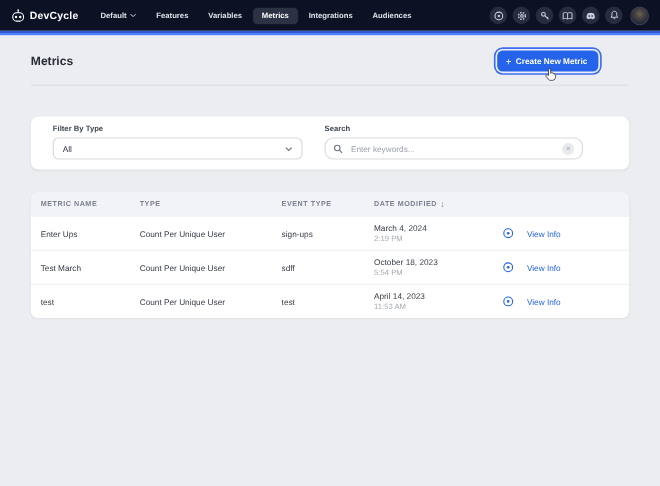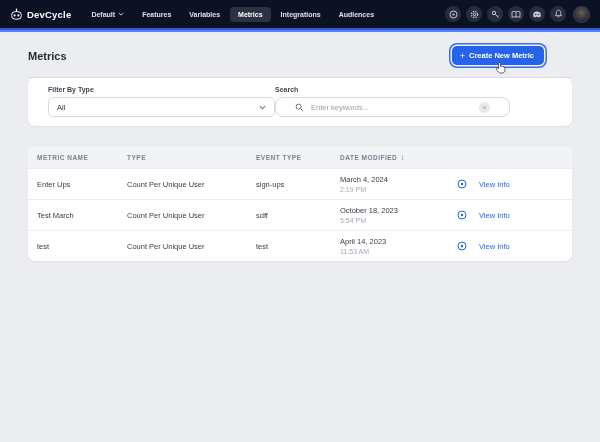--- a/index.html
+++ b/index.html
@@ -46,30 +46,30 @@
     background:var(--accent); color:#fff; font-family:inherit;
     font-size:7.5px; font-weight:600; padding:5px 10px 5px 8px; border-radius:5px;
     box-shadow:0 0 0 1.5px #eef1f6, 0 0 0 3px #3e6cf0;
     margin-right:28px;
   }
   .plus { font-size:9px; font-weight:400; line-height:6px; }
   .mouse-cursor { position:absolute; right:66px; top:30px; pointer-events:none; }
   .divider { border:none; border-top:1px solid #dcdee3; margin:0; }
   
   .card { background:#fff; border-radius:7px; box-shadow:0 1px 2px rgba(15,20,40,.05); }
-  .filter-card { padding:8px 20px 9px; display:flex; }
+  .filter-card { margin-top:28px; padding:8px 20px 9px; display:flex; gap:20px; }
   .field label { display:block; font-size:7px; font-weight:600; color:#3f4652; margin-bottom:4px; }
   .select {
     width:227px; height:20px; border:1px solid #d6d9de; border-radius:5px; background:#fff;
     display:flex; align-items:center; justify-content:space-between; padding:0 8px;
     font-size:7.5px; color:#2f3540; cursor:pointer;
   }
   .search-box {
     width:235px; height:20px; border:1px solid #d6d9de; border-radius:8px; background:#fff;
-    display:flex; align-items:center; gap:5px; padding:0 19px;
+    display:flex; align-items:center; gap:5px; padding:0 7px;
   }
   .search-box input {
     flex:1; border:none; outline:none; font-family:inherit; font-size:7.5px; color:#333; background:transparent; min-width:0;
   }
   .search-box input::placeholder { color:#9aa0ab; }
   .clear-btn {
     width:11px; height:11px; border-radius:50%; border:none; background:#e7e9ed; color:#9aa0ab;
     font-size:7px; line-height:11px; padding:0; text-align:center; cursor:pointer; font-family:inherit;
   }
   

